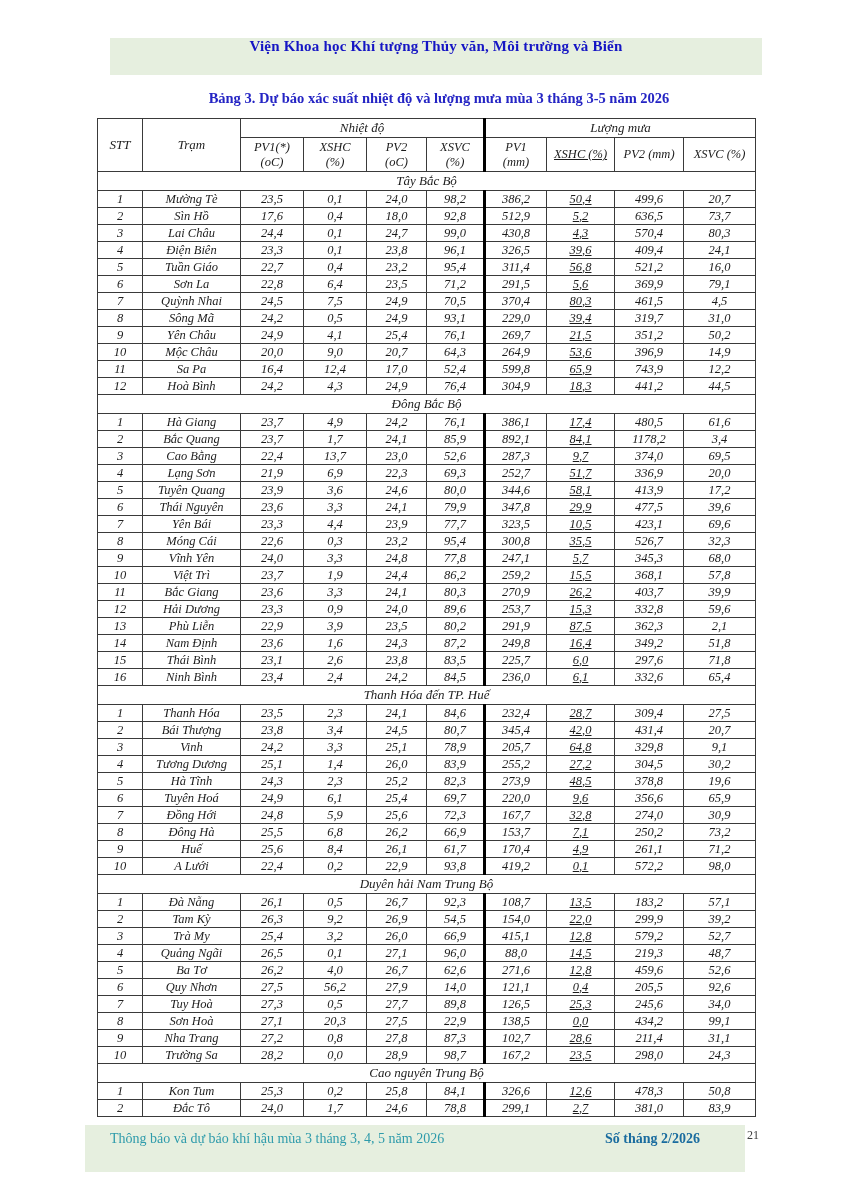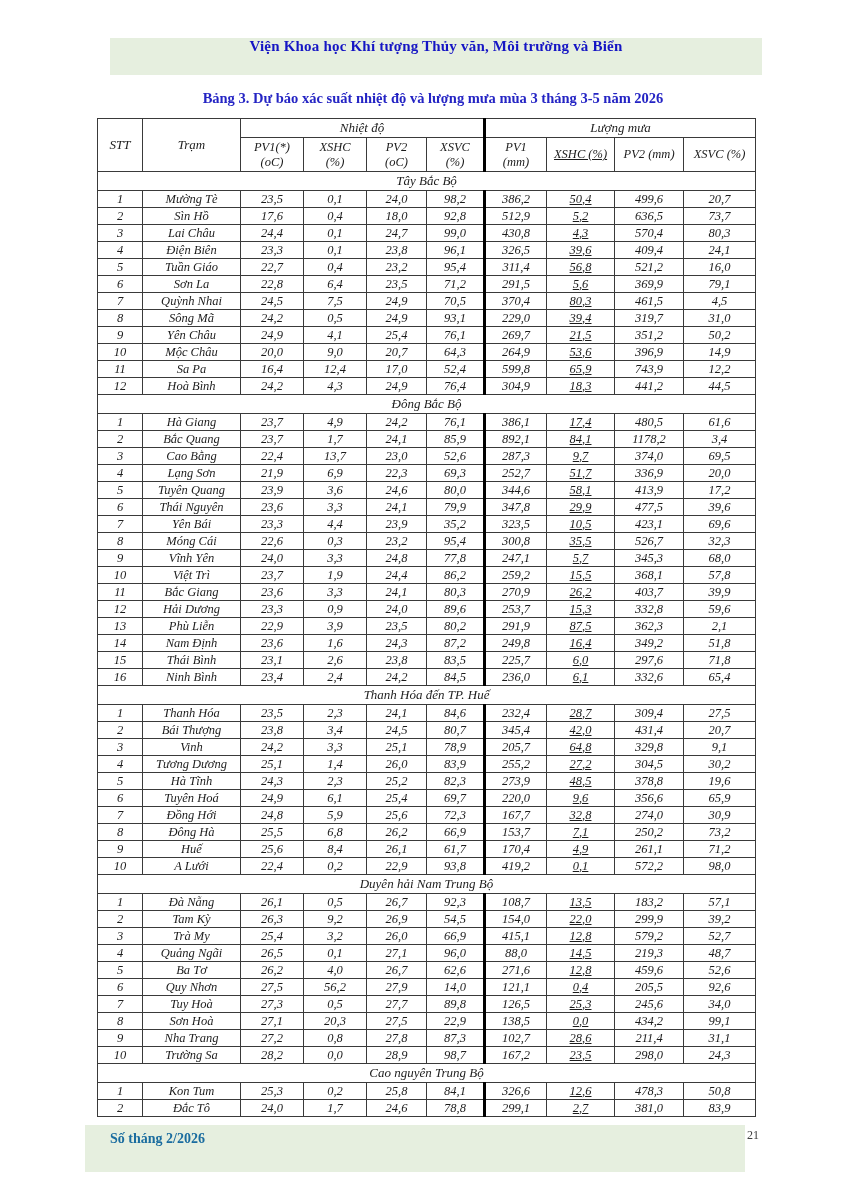--- a/index.html
+++ b/index.html
@@ -19,21 +19,21 @@
     display: flex; justify-content: center;
   }
   .header-band .inst {
     color: #1515c4;
     font-weight: bold;
     font-size: 15px;
     letter-spacing: 0.2px;
   }
   .doc-title {
     position: absolute;
-    left: 104px; top: 90px;
+    left: 110px; top: 90px;
     width: 658px;
     text-align: center;
     color: #2424c4;
     font-weight: bold;
     font-size: 14.5px;
   }
   table.forecast {
     position: absolute;
     left: 97px; top: 118px;
     width: 658px;
@@ -372,21 +372,21 @@
           <td class="gray-left">29,9</td>
           <td>477,5</td>
           <td>39,6</td>
         </tr>
         <tr>
           <td>7</td>
           <td>Yên Bái</td>
           <td>23,3</td>
           <td>4,4</td>
           <td>23,9</td>
-          <td>35,2</td>
+          <td>77,7</td>
           <td class="thick-left">323,5</td>
           <td class="gray-left">10,5</td>
           <td>423,1</td>
           <td>69,6</td>
         </tr>
         <tr>
           <td>8</td>
           <td>Móng Cái</td>
           <td>22,6</td>
           <td>0,3</td>
@@ -763,18 +763,19 @@
           <td>78,8</td>
           <td class="thick-left">299,1</td>
           <td class="gray-left">2,7</td>
           <td>381,0</td>
           <td>83,9</td>
         </tr>
       </tbody>
   </table>
 
   <div class="footer-band">
+    <span class="footer-left">Thông báo và dự báo khí hậu mùa 3 tháng 3, 4, 5 năm 2026</span>
     <span class="footer-right">Số tháng 2/2026</span>
   </div>
 
   <div class="page-number">21</div>
 
 </div>
 
 </body></html>

